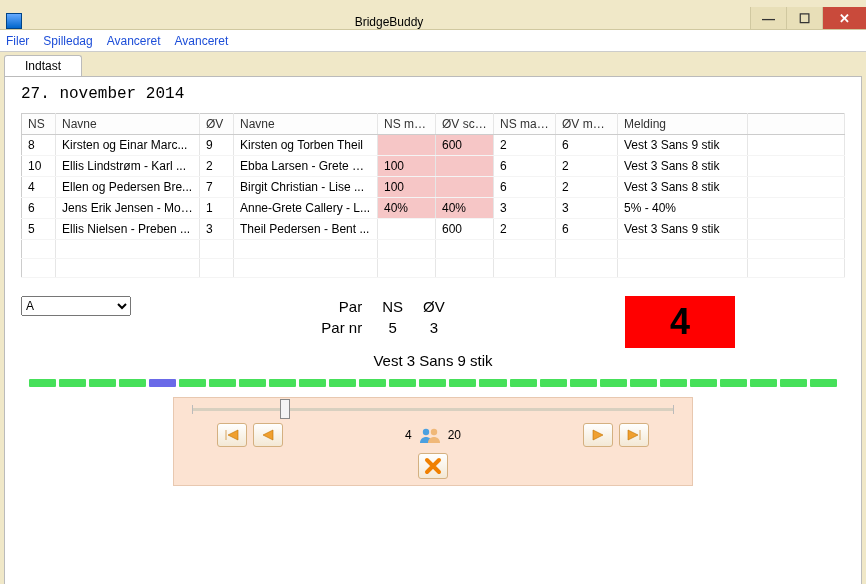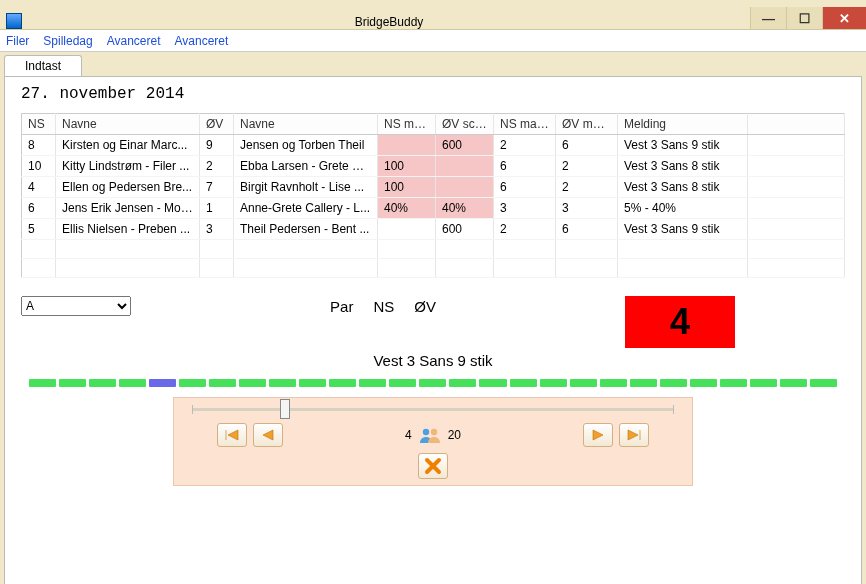--- a/index.html
+++ b/index.html
@@ -102,45 +102,45 @@
       <th>ØV match</th>
       <th>Melding</th>
       <th></th>
     </tr>
       </thead>
     <tbody id="tbody">
         <tr>
           <td>8</td>
           <td>Kirsten og Einar Marc...</td>
           <td>9</td>
-          <td>Jensen og Torben Theil</td>
+          <td>Kirsten og Torben Theil</td>
           <td class="pink"></td>
           <td class="pink">600</td>
           <td>2</td>
           <td>6</td>
           <td>Vest 3 Sans 9 stik</td>
           <td></td>
         </tr>
         <tr>
           <td>10</td>
-          <td>Kitty Lindstrøm - Filer ...</td>
+          <td>Ellis Lindstrøm - Karl ...</td>
           <td>2</td>
           <td>Ebba Larsen - Grete Eb...</td>
           <td class="pink">100</td>
           <td class="pink"></td>
           <td>6</td>
           <td>2</td>
           <td>Vest 3 Sans 8 stik</td>
           <td></td>
         </tr>
         <tr>
           <td>4</td>
           <td>Ellen og Pedersen Bre...</td>
           <td>7</td>
-          <td>Birgit Ravnholt - Lise ...</td>
+          <td>Birgit Christian - Lise ...</td>
           <td class="pink">100</td>
           <td class="pink"></td>
           <td>6</td>
           <td>2</td>
           <td>Vest 3 Sans 8 stik</td>
           <td></td>
         </tr>
         <tr>
           <td>6</td>
           <td>Jens Erik Jensen - Mog...</td>
@@ -198,20 +198,25 @@
         <option>A</option>
       </select>
     </div>
     <div class="center">
       <table>
         <tbody>
             <tr>
               <td class="lbl">Par</td>
               <td>NS</td>
               <td>ØV</td>
+            </tr>
+        <tr>
+              <td class="lbl">Par nr</td>
+              <td>5</td>
+              <td>3</td>
             </tr>
       </tbody>
         </table>
     </div>
     <div class="redbox">4</div>
   </div>
   <div class="bidline">Vest 3 Sans 9 stik</div>
 
   <div class="progress" id="progress">
       <div class="seg"></div>

